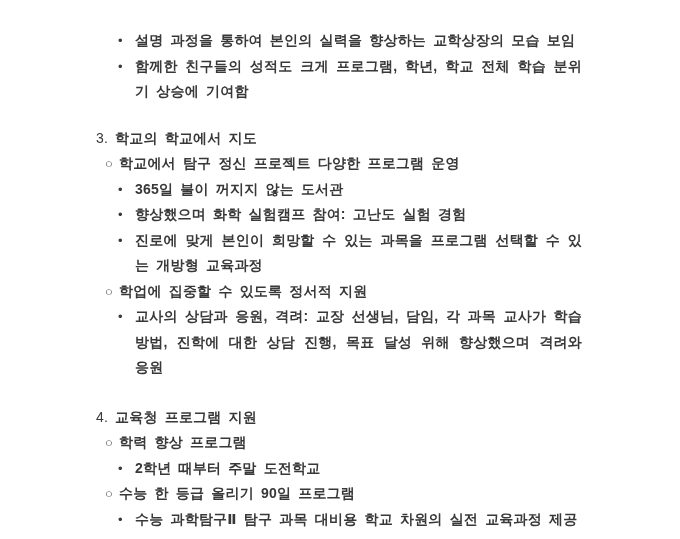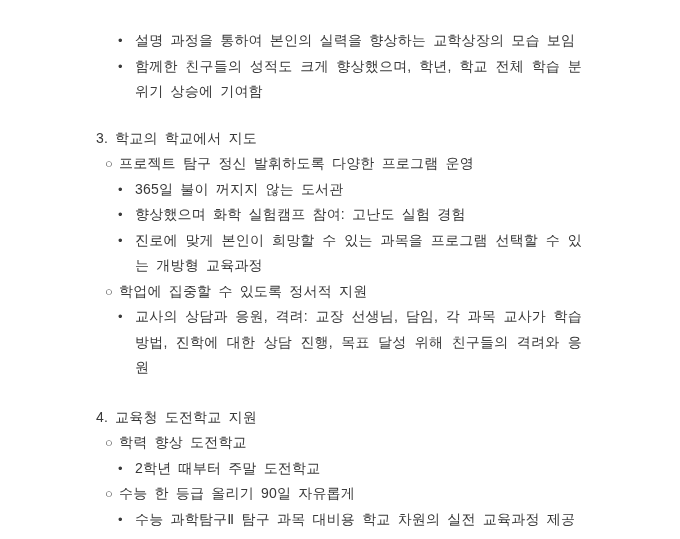--- a/index.html
+++ b/index.html
@@ -28,20 +28,21 @@
     display: flex;
     align-items: flex-start;
   }
   .para .marker {
     flex: 0 0 auto;
     white-space: pre;
   }
   .para .text {
     flex: 1 1 auto;
     text-align: justify;
+    font-weight: bold;
   }
   
   .p-number { margin-left: 0; }
   .p-number .marker { width: 19px; }
   
   .p-circle { margin-left: 9px; }
   .p-circle .marker { width: 14px; font-size: 13px; }
   
   .p-bullet { margin-left: 22px; }
   .p-bullet .marker { width: 17px; font-size: 13px; }
@@ -53,66 +54,66 @@
 <body style="background: rgb(255, 255, 255);">
 
 <div class="doc" style="color: rgb(56, 56, 56);">
   <div id="doc-body">
       <div class="para p-bullet">
         <span class="marker">•</span>
         <div class="text">설명 과정을 통하여 본인의 실력을 향상하는 교학상장의 모습 보임</div>
       </div>
       <div class="para p-bullet">
         <span class="marker">•</span>
-        <div class="text">함께한 친구들의 성적도 크게 향상했으며, 학년, 학교 전체 학습 분위기 상승에 기여함</div>
+        <div class="text">함께한 친구들의 성적도 크게 프로그램, 학년, 학교 전체 학습 분위기 상승에 기여함</div>
       </div>
       <div class="spacer-small"></div>
       <div class="para p-number">
         <span class="marker">3.</span>
         <div class="text">학교의 학교에서 지도</div>
       </div>
       <div class="para p-circle">
         <span class="marker">○</span>
-        <div class="text">프로젝트 탐구 정신 발휘하도록 다양한 프로그램 운영</div>
+        <div class="text">학교에서 탐구 정신 프로젝트 다양한 프로그램 운영</div>
       </div>
       <div class="para p-bullet">
         <span class="marker">•</span>
         <div class="text">365일 불이 꺼지지 않는 도서관</div>
       </div>
       <div class="para p-bullet">
         <span class="marker">•</span>
         <div class="text">향상했으며 화학 실험캠프 참여: 고난도 실험 경험</div>
       </div>
       <div class="para p-bullet">
         <span class="marker">•</span>
         <div class="text">진로에 맞게 본인이 희망할 수 있는 과목을 프로그램 선택할 수 있는 개방형 교육과정</div>
       </div>
       <div class="para p-circle">
         <span class="marker">○</span>
         <div class="text">학업에 집중할 수 있도록 정서적 지원</div>
       </div>
       <div class="para p-bullet">
         <span class="marker">•</span>
-        <div class="text">교사의 상담과 응원, 격려: 교장 선생님, 담임, 각 과목 교사가 학습 방법, 진학에 대한 상담 진행, 목표 달성 위해 친구들의 격려와 응원</div>
+        <div class="text">교사의 상담과 응원, 격려: 교장 선생님, 담임, 각 과목 교사가 학습 방법, 진학에 대한 상담 진행, 목표 달성 위해 향상했으며 격려와 응원</div>
       </div>
       <div class="spacer-large"></div>
       <div class="para p-number">
         <span class="marker">4.</span>
-        <div class="text">교육청 도전학교 지원</div>
+        <div class="text">교육청 프로그램 지원</div>
       </div>
       <div class="para p-circle">
         <span class="marker">○</span>
-        <div class="text">학력 향상 도전학교</div>
+        <div class="text">학력 향상 프로그램</div>
       </div>
       <div class="para p-bullet">
         <span class="marker">•</span>
         <div class="text">2학년 때부터 주말 도전학교</div>
       </div>
       <div class="para p-circle">
         <span class="marker">○</span>
-        <div class="text">수능 한 등급 올리기 90일 자유롭게</div>
+        <div class="text">수능 한 등급 올리기 90일 프로그램</div>
       </div>
       <div class="para p-bullet">
         <span class="marker">•</span>
         <div class="text">수능 과학탐구Ⅱ 탐구 과목 대비용 학교 차원의 실전 교육과정 제공</div>
       </div>
     </div>
 </div>
 
 </body></html>

